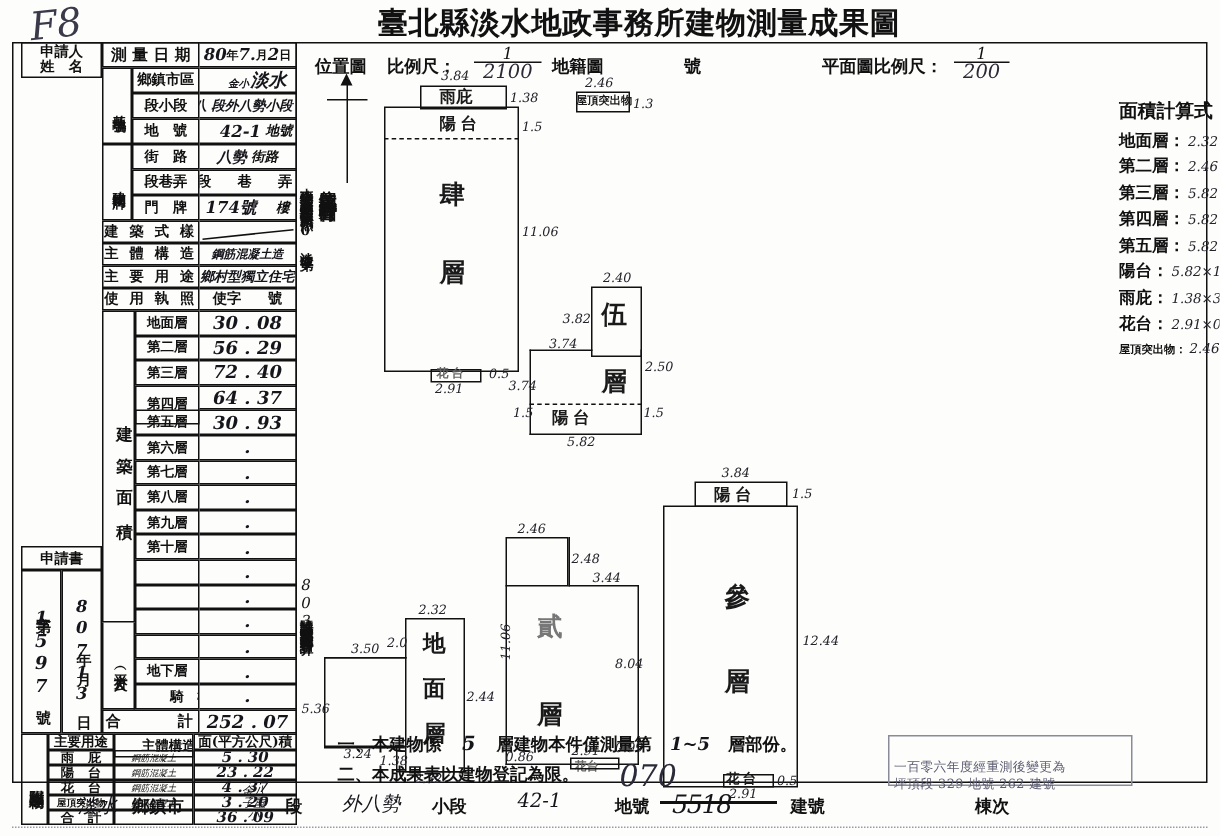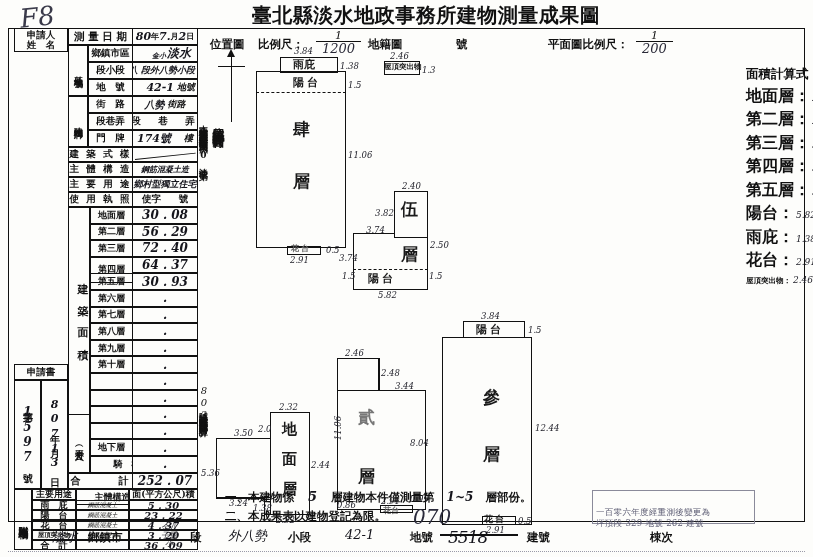--- a/index.html
+++ b/index.html
@@ -79,21 +79,21 @@
   
   .frac { display:inline-block; text-align:center; vertical-align:middle;
           font-style:italic; font-family:"DejaVu Serif",serif; }
   .frac .num { display:block; border-bottom:1.2px solid #111; padding:0 10px; font-size:11px; line-height:11px;}
   .frac .den { display:block; padding:0 6px; font-size:13px; line-height:14px; color:#2a2a38;}
 
   
   #calc { position:absolute; left:548px; top:38px; width:258px; }
   #calc .ctitle { font-family:"DejaVu Serif",serif; font-weight:bold; font-size:12.5px; margin-bottom:2px;}
   .crow { font-size:9px; white-space:nowrap; margin:2.5px 0; font-family:"DejaVu Serif",serif; }
-  .crow b { font-size:16px; font-style:normal; font-weight:bold; margin-right:2px; }
+  .crow b { font-size:11px; font-style:normal; font-weight:bold; margin-right:2px; }
   .crow .eq { font-style:italic; color:#23232c; }
 
   
   .note {
     position:absolute; font-family:"DejaVu Serif","Liberation Serif",serif;
     font-weight:bold; font-size:11.5px; white-space:nowrap;
   }
 
   
   #stamp {
@@ -330,21 +330,21 @@
   </div>
   <div class="vnote" style="left:198px;top:385px;height:20px;font-size:10px;font-style:italic;font-weight:normal;">803</div>
   <div class="vnote" style="left:198px;top:405px;height:110px;font-size:9px;">號設計圖或竣工平面圖轉繪計算</div>
 
   <div id="plan">
 
     <div class="hdr" style="left:12px;top:9px;">位置圖</div>
     <div class="hdr" style="left:60px;top:9px;">比例尺：</div>
     <div class="frac" style="position:absolute;left:118px;top:2px;">
       <span class="num">1</span>
-      <span class="den">1200</span>
+      <span class="den">2100</span>
     </div>
     <div class="hdr" style="left:170px;top:9px;">地籍圖</div>
     <div class="hdr" style="left:258px;top:9px;">號</div>
     <div class="hdr" style="left:350px;top:9px;">平面圖比例尺：</div>
     <div class="frac" style="position:absolute;left:438px;top:2px;">
       <span class="num">1</span>
       <span class="den">200</span>
     </div>
 
     <div class="line" style="left:33px;top:24px;width:1.4px;height:70px;"></div>

